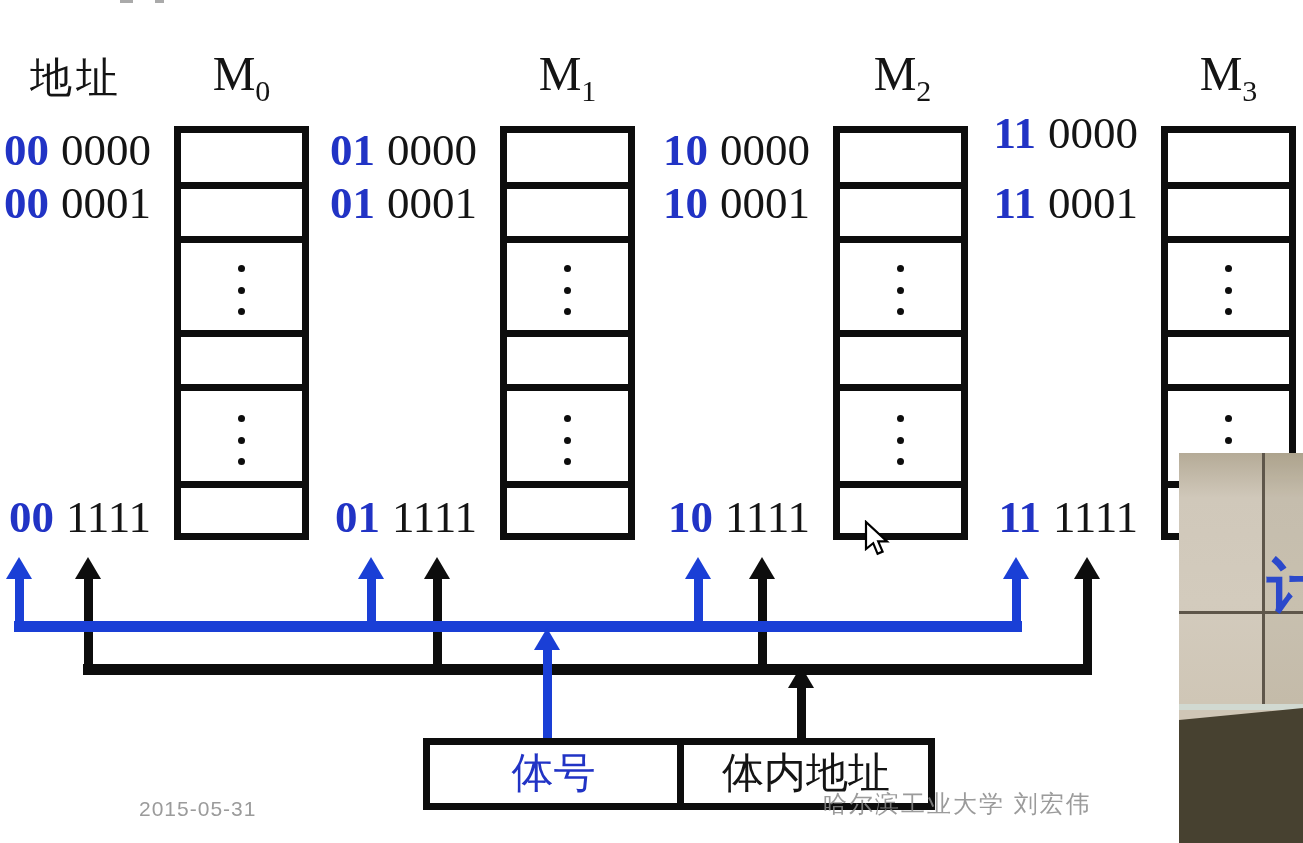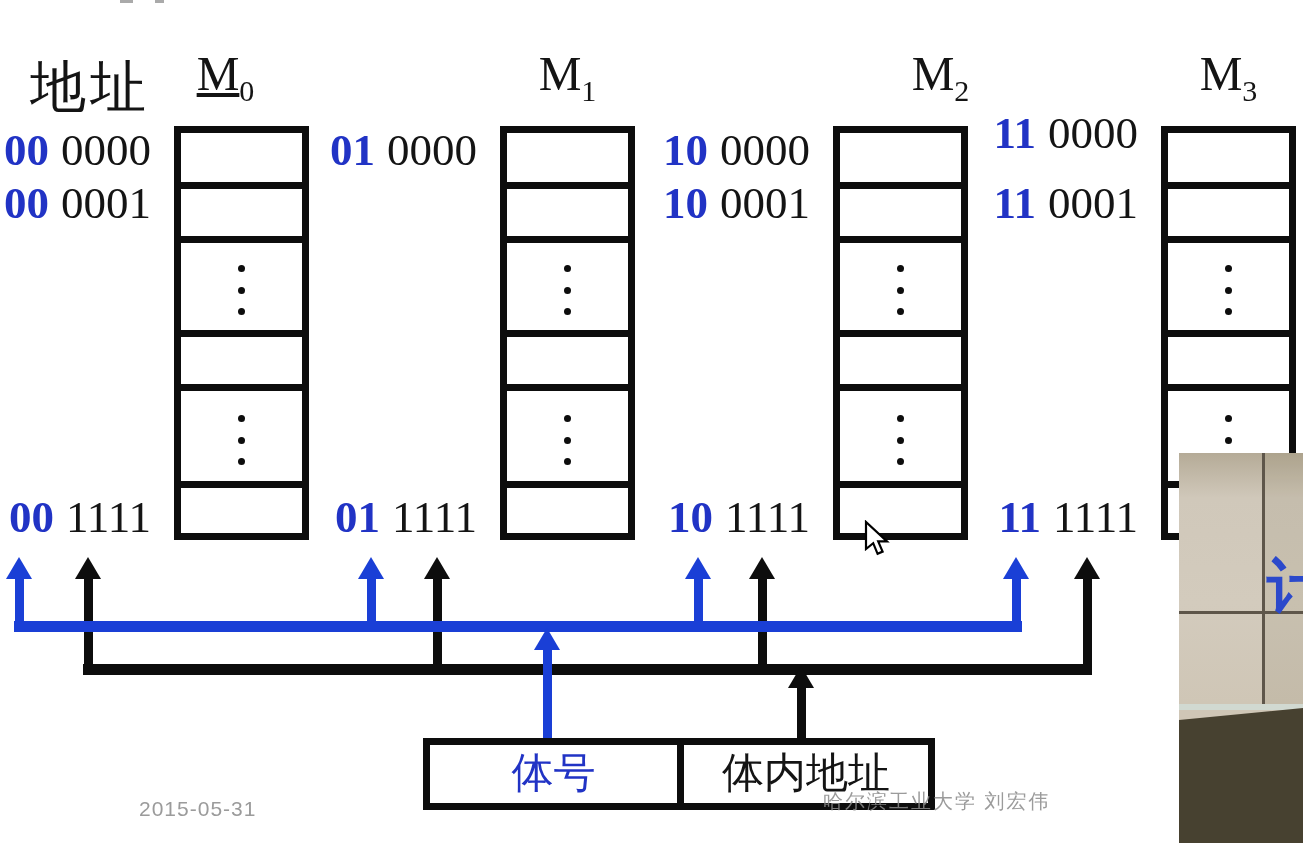--- a/index.html
+++ b/index.html
@@ -2,21 +2,21 @@
 <html><head>
 <meta charset="utf-8">
 <style>
   html,body{margin:0;padding:0;background:#888;}
   #stage{
     position:relative;width:1303px;height:843px;background:#ffffff;
     overflow:hidden;font-family:"Liberation Serif","DejaVu Serif",serif;
   }
   
   .addr-header{
-    position:absolute;top:50px;left:30px;font-size:56px;color:#141414;
+    position:absolute;top:50px;left:30px;font-size:42px;color:#141414;
     letter-spacing:4px;white-space:nowrap;
   }
   .bank-header{
     position:absolute;top:46px;width:195px;text-align:center;
     font-size:48px;color:#141414;white-space:nowrap;
   }
   .bank-header sub{font-size:30px;line-height:0;}
   
   .mem-col{
     position:absolute;top:126px;width:135px;height:414px;
@@ -49,21 +49,21 @@
   .decoder .split{position:absolute;left:247px;top:0;width:7px;height:58px;background:#0d0d0d;}
   .decoder .field{position:absolute;top:0;height:58px;line-height:56px;text-align:center;font-size:42px;white-space:nowrap;}
   .decoder .field.bankno{left:0;width:247px;color:#2133c5;}
   .decoder .field.wordaddr{left:254px;width:244px;color:#141414;}
   
   .date-stamp{
     position:absolute;left:139px;top:797px;font-size:21px;color:#9b9b9b;
     font-family:"Liberation Sans","DejaVu Sans",sans-serif;letter-spacing:1px;
   }
   .watermark{
-    position:absolute;left:823px;top:788px;font-size:20px;color:#8a8a8a;opacity:.85;
+    position:absolute;left:823px;top:788px;font-size:24px;color:#8a8a8a;opacity:.85;
     font-family:"Liberation Sans","DejaVu Sans",sans-serif;white-space:nowrap;z-index:30;letter-spacing:2px;
   }
   
   .cursor{position:absolute;left:864px;top:520px;z-index:40;}
   
   .cam{
     position:absolute;left:1179px;top:453px;width:124px;height:390px;z-index:50;
     overflow:hidden;background:linear-gradient(180deg,#b5ab97 0px,#d0c8ba 45px,#d3cbbd 150px,#cfc6b6 250px);
   }
   .cam .tile-shade{position:absolute;left:86px;top:0;width:38px;height:255px;background:rgba(110,95,60,.10);}
@@ -79,30 +79,31 @@
 </head>
 <body>
 
 <div id="stage">
 
   <div class="remnant" style="left:120px;width:13px;"></div>
   <div class="remnant" style="left:155px;width:9px;"></div>
 
   <div class="addr-header">地址</div>
 
-  <div class="bank-header" style="left:128px;text-decoration:underline;"><span>M</span><sub>0</sub></div>
+  <div class="bank-header" style="left:144px;"><span>M</span><sub>0</sub></div>
   <div class="bank-header" style="left:470px;"><span>M</span><sub>1</sub></div>
-  <div class="bank-header" style="left:843px;"><span>M</span><sub>2</sub></div>
+  <div class="bank-header" style="left:805px;"><span>M</span><sub>2</sub></div>
   <div class="bank-header" style="left:1131px;"><span>M</span><sub>3</sub></div>
 
   <div class="addr-row" style="left:-19px;top:130px;"><span class="bank-bits">00</span><span class="word-bits">0000</span></div>
   <div class="addr-row" style="left:-19px;top:183px;"><span class="bank-bits">00</span><span class="word-bits">0001</span></div>
   <div class="addr-row" style="left:-19px;top:497px;"><span class="bank-bits">00</span><span class="word-bits">1111</span></div>
 
   <div class="addr-row" style="left:307px;top:130px;"><span class="bank-bits">01</span><span class="word-bits">0000</span></div>
+  <div class="addr-row" style="left:307px;top:183px;"><span class="bank-bits">01</span><span class="word-bits">0001</span></div>
   <div class="addr-row" style="left:307px;top:497px;"><span class="bank-bits">01</span><span class="word-bits">1111</span></div>
 
   <div class="addr-row" style="left:640px;top:130px;"><span class="bank-bits">10</span><span class="word-bits">0000</span></div>
   <div class="addr-row" style="left:640px;top:183px;"><span class="bank-bits">10</span><span class="word-bits">0001</span></div>
   <div class="addr-row" style="left:640px;top:497px;"><span class="bank-bits">10</span><span class="word-bits">1111</span></div>
 
   <div class="addr-row" style="left:968px;top:113px;"><span class="bank-bits">11</span><span class="word-bits">0000</span></div>
   <div class="addr-row" style="left:968px;top:183px;"><span class="bank-bits">11</span><span class="word-bits">0001</span></div>
   <div class="addr-row" style="left:968px;top:497px;"><span class="bank-bits">11</span><span class="word-bits">1111</span></div>
 

